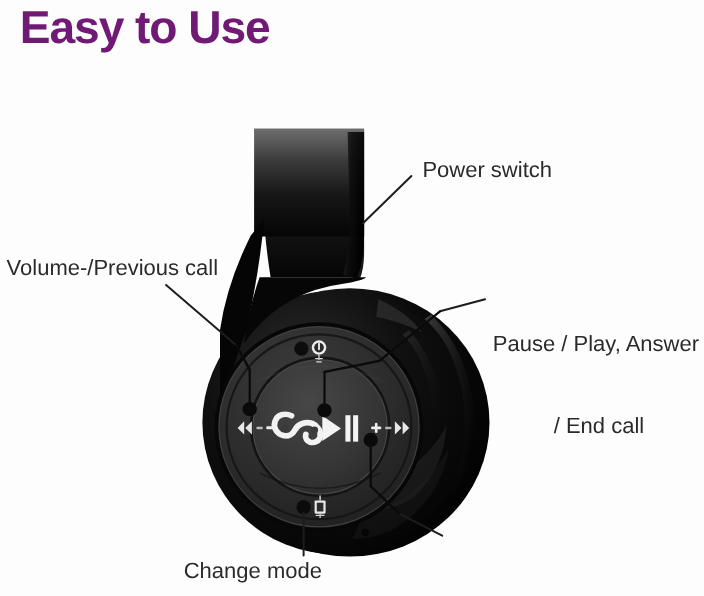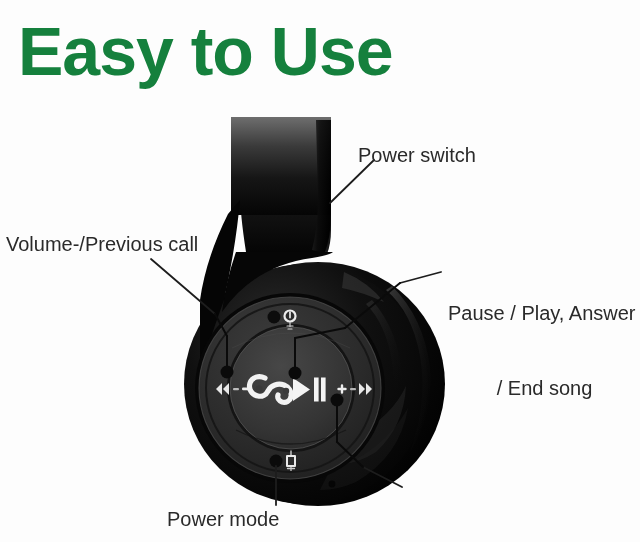--- a/index.html
+++ b/index.html
@@ -22,40 +22,39 @@
     width: 640px;
     height: 542px;
     background: #fdfdfd;
   }
 
   
   #title {
     position: absolute;
     left: 18px;
     top: 2px;
-    font-size: 68px;
+    font-size: 42px;
     font-weight: bold;
     letter-spacing: -1px;
-    color: #15803d;
+    color: #701a75;
     font-family: "Liberation Sans", sans-serif;
     line-height: 1.1;
     white-space: nowrap;
-    margin-top: 12px;
   }
 
   
   .callout {
     position: absolute;
     color: #2a2a2a;
     font-size: 20px;
     font-family: "Liberation Sans", sans-serif;
     line-height: 1.25;
     white-space: pre;
   }
-  #label-power      { left: 358px; top: 143px; text-align: center; }
+  #label-power      { left: 384px; top: 143px; text-align: center; }
   #label-volminus   { left: 6px;   top: 232px; }
   #label-pause      { left: 448px; top: 251px; text-align: center; }
   #label-volplus    { left: 405px; top: 490px; }
   #label-mode       { left: 167px; top: 507px; }
 
   
   #hp {
     position: absolute;
     left: 0; top: 0;
     width: 640px; height: 542px;
@@ -231,19 +230,19 @@
   </svg>
 
   <div id="title">Easy to Use</div>
 
   <div class="callout" id="label-power">Power switch</div>
 
   <div class="callout" id="label-volminus">Volume-/Previous call</div>
 
   <div class="callout" id="label-pause">
     <div>Pause / Play, Answer</div>
-    <div> / End song</div>
+    <div> / End call</div>
   </div>
 
 
-  <div class="callout" id="label-mode">Power mode</div>
+  <div class="callout" id="label-mode">Change mode</div>
 
 </div>
 
 </body></html>

